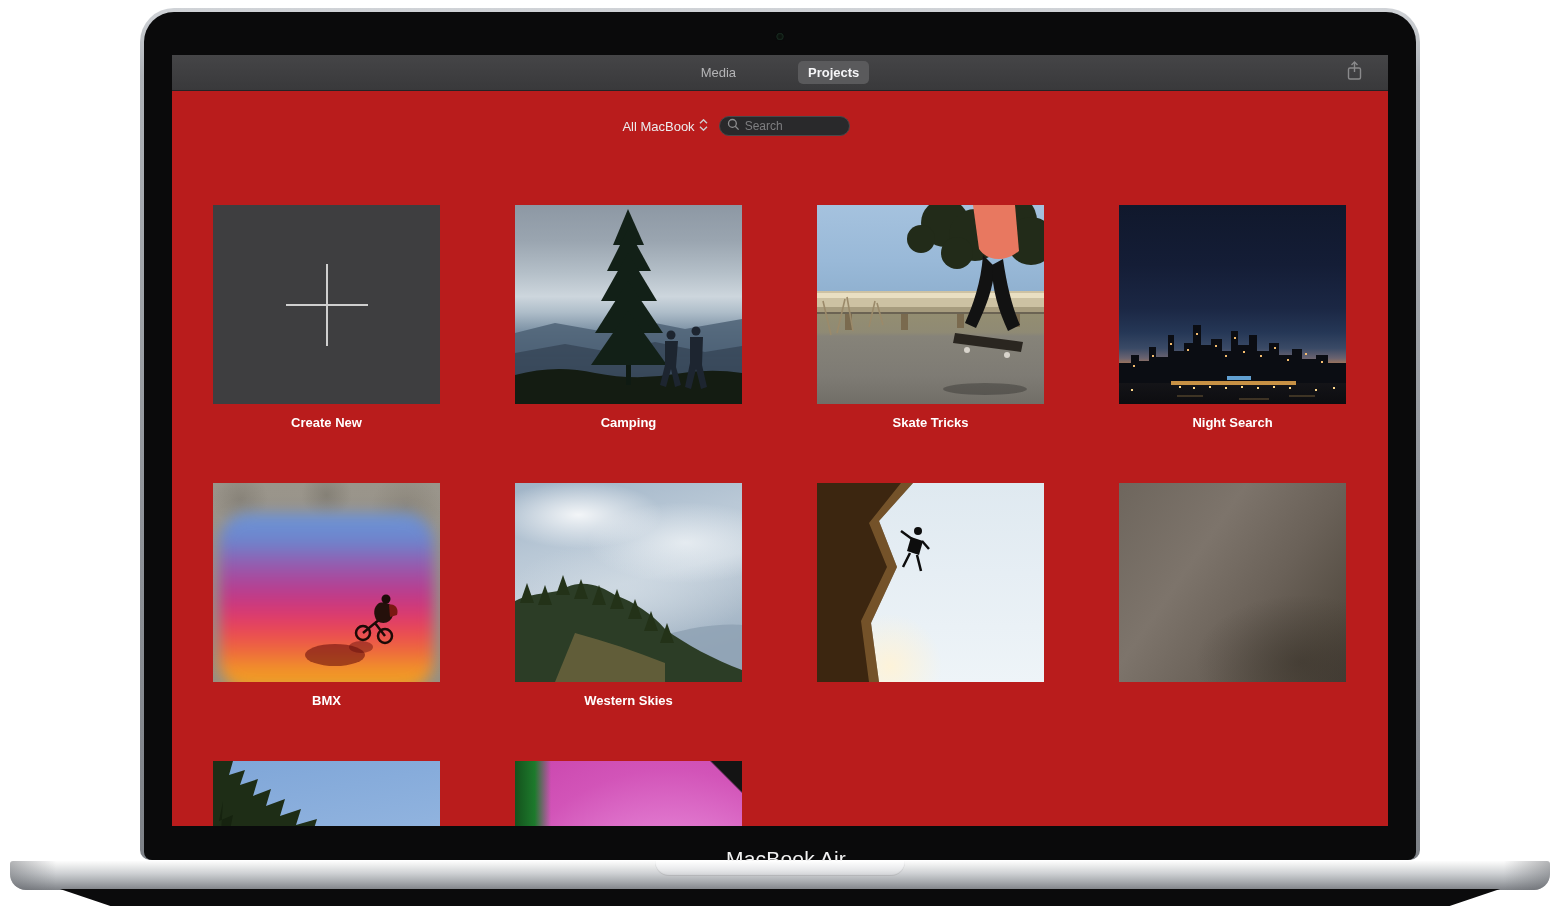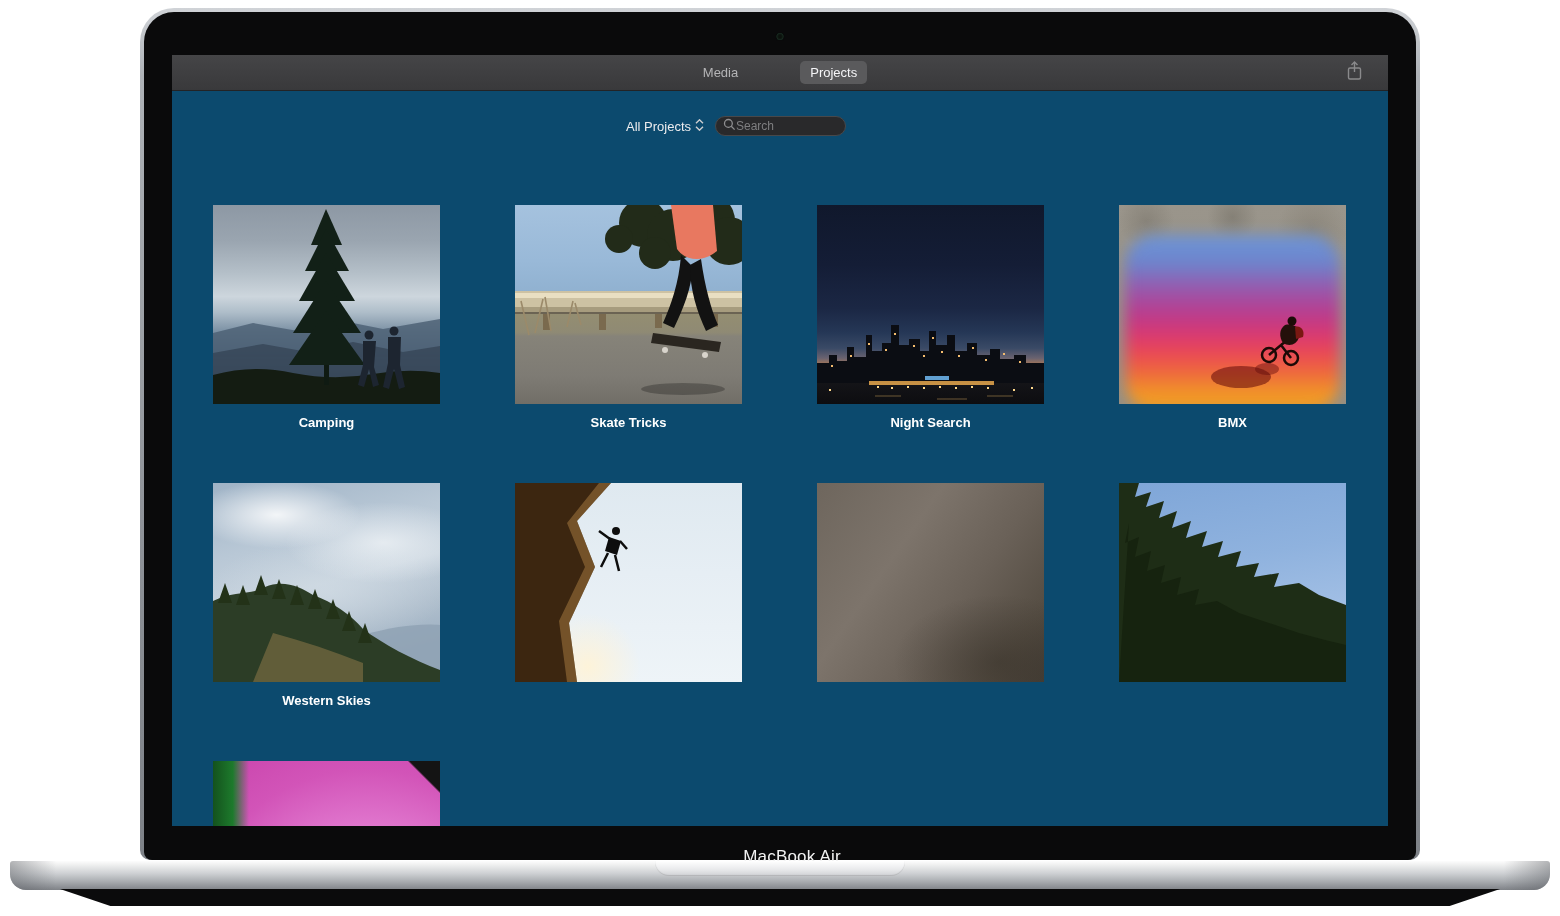--- a/index.html
+++ b/index.html
@@ -7,50 +7,50 @@
          font-family:"Liberation Sans",sans-serif;-webkit-font-smoothing:antialiased;}
 
   
   .laptop-lid{position:absolute;left:140px;top:8px;width:1280px;height:852px;
     background:linear-gradient(180deg,#d0d3d7 0%,#aeb2b7 8%,#8f9399 60%,#7d8187 100%);
     border-radius:34px 34px 10px 10px;}
   .bezel{position:absolute;left:4px;top:4px;right:4px;bottom:0;background:#0a0a0b;
     border-radius:30px 30px 8px 8px;}
   .webcam{position:absolute;top:21px;left:50%;transform:translateX(-50%);width:7px;height:7px;
     border-radius:50%;background:#0c120d;box-shadow:inset 0 0 2px #2f5443,0 0 1px #000;}
-  .device-label{position:absolute;top:835px;left:12px;width:100%;text-align:center;
-    color:#f2f2f2;font-size:17px;letter-spacing:.2px;}
+  .device-label{position:absolute;top:835px;left:6px;width:100%;text-align:center;
+    color:#f2f2f2;font-size:21px;letter-spacing:.2px;}
   .base{position:absolute;left:10px;top:861px;width:1540px;height:29px;
     background:linear-gradient(180deg,#fdfdfd 0%,#eceded 16%,#cfd1d4 42%,#aaadb1 70%,#909398 88%,#7f8287 100%);
     border-radius:3px 3px 16px 16px;}
   .base::before{content:"";position:absolute;inset:0;border-radius:inherit;
     background:linear-gradient(90deg,rgba(90,93,98,.45) 0%,rgba(90,93,98,0) 3%,rgba(90,93,98,0) 97%,rgba(90,93,98,.45) 100%);}
   .notch{position:absolute;left:50%;transform:translateX(-50%);top:0;width:250px;height:15px;
     background:linear-gradient(180deg,#ffffff 0%,#e9eaec 55%,#cfd1d4 100%);
     border-radius:0 0 14px 14px;box-shadow:inset 0 -1px 1px rgba(0,0,0,.15);}
   .base-shadow{position:absolute;left:60px;top:889px;width:1440px;height:17px;background:#0b0b0c;
     clip-path:polygon(0 0,100% 0,96.5% 100%,3.5% 100%);}
 
   
   .screen{position:absolute;left:172px;top:55px;width:1216px;height:771px;
-    background:#0c4a6e;overflow:hidden;}
+    background:#b91c1c;overflow:hidden;}
   .toolbar{position:relative;height:35px;
     background:linear-gradient(180deg,#454547,#39393b);
     border-bottom:1px solid #232325;
     display:flex;align-items:center;justify-content:center;gap:4px;}
   .tab{font-size:13px;color:#b4b4b6;padding:4px 10px;border-radius:5px;cursor:default;}
-  .tab.active{background:#5a5a5c;color:#f5f5f7;font-weight:400;margin-left:48px;}
+  .tab.active{background:#5a5a5c;color:#f5f5f7;font-weight:700;margin-left:48px;}
   .share-btn{position:absolute;right:23px;top:6px;width:22px;height:24px;display:flex;
     align-items:center;justify-content:center;}
 
   .filter-row{position:absolute;top:61px;left:0;width:100%;display:flex;justify-content:center;
     align-items:center;gap:11px;transform:translateX(-44px);}
   .scope{display:flex;align-items:center;gap:4px;color:#ececee;font-size:13px;font-weight:500;}
   .search-field{width:131px;height:20px;background:#29292b;border:1px solid #48484a;
-    border-radius:11px;display:flex;align-items:center;padding:0 7px;box-sizing:border-box;}
+    border-radius:11px;display:flex;align-items:center;padding:0 7px;gap:5px;box-sizing:border-box;}
   .search-field input{background:transparent;border:none;outline:none;color:#dddddf;
     font-size:12px;width:100%;font-family:"Liberation Sans",sans-serif;padding:0;}
   .search-field input::placeholder{color:#7e7e80;}
 
   
   .projects-grid{position:absolute;left:41px;top:150px;width:1133px;display:grid;
     grid-template-columns:repeat(4,227px);column-gap:75px;row-gap:52px;}
   .tile{width:227px;}
   .thumb{position:relative;width:227px;height:199px;overflow:hidden;background:#333;}
   .thumb svg{position:absolute;inset:0;}
@@ -142,41 +142,48 @@
             <rect x="4.5" y="9" width="12" height="11" rx="1.5" stroke="#8a8a8c" stroke-width="1.4"></rect>
             <line x1="10.5" y1="3.5" x2="10.5" y2="13" stroke="#8a8a8c" stroke-width="1.4"></line>
             <path d="M7.5 6 L10.5 3 L13.5 6" stroke="#8a8a8c" stroke-width="1.4" fill="none"></path>
           </svg>
         </span>
       </div>
     </div>
 
     <div class="filter-row">
       <div class="scope">
-        <span>All Projects</span>
+        <span>All MacBook</span>
         <span>
           <svg width="9" height="12" viewBox="0 0 9 12" fill="none">
             <path d="M1 4.2 L4.5 0.8 L8 4.2" stroke="#cfcfd1" stroke-width="1.4"></path>
             <path d="M1 7.8 L4.5 11.2 L8 7.8" stroke="#cfcfd1" stroke-width="1.4"></path>
           </svg>
         </span>
       </div>
       <div class="search-field">
         <span>
           <svg width="13" height="13" viewBox="0 0 13 13" fill="none">
             <circle cx="5.4" cy="5.4" r="3.9" stroke="#8f8f91" stroke-width="1.3"></circle>
             <line x1="8.3" y1="8.3" x2="11.6" y2="11.6" stroke="#8f8f91" stroke-width="1.3"></line>
           </svg>
         </span>
         <input type="text" placeholder="Search" style="">
       </div>
     </div>
 
     <div class="projects-grid">
 
+      <div class="tile">
+        <div class="thumb thumb-create">
+          <div class="plus-v"></div>
+          <div class="plus-h"></div>
+        </div>
+        <div class="tile-name">Create New</div>
+      </div>
 
 
 
       <div class="tile">
         <div class="thumb thumb-camping">
           <svg viewBox="0 0 227 199">
             <path d="M0,128 L40,118 L85,126 L130,116 L170,124 L227,114 L227,152 L0,152 Z" fill="#4e6175" opacity=".85"></path>
             <path d="M0,148 L50,139 L95,147 L140,137 L190,147 L227,141 L227,172 L0,172 Z" fill="#39485a" opacity=".9"></path>
             <path d="M0,170 Q40,159 80,168 Q120,176 160,169 Q195,163 227,168 L227,199 L0,199 Z" fill="#141c12"></path>
             <rect x="111" y="28" width="5" height="152" fill="#0f1a12"></rect>

